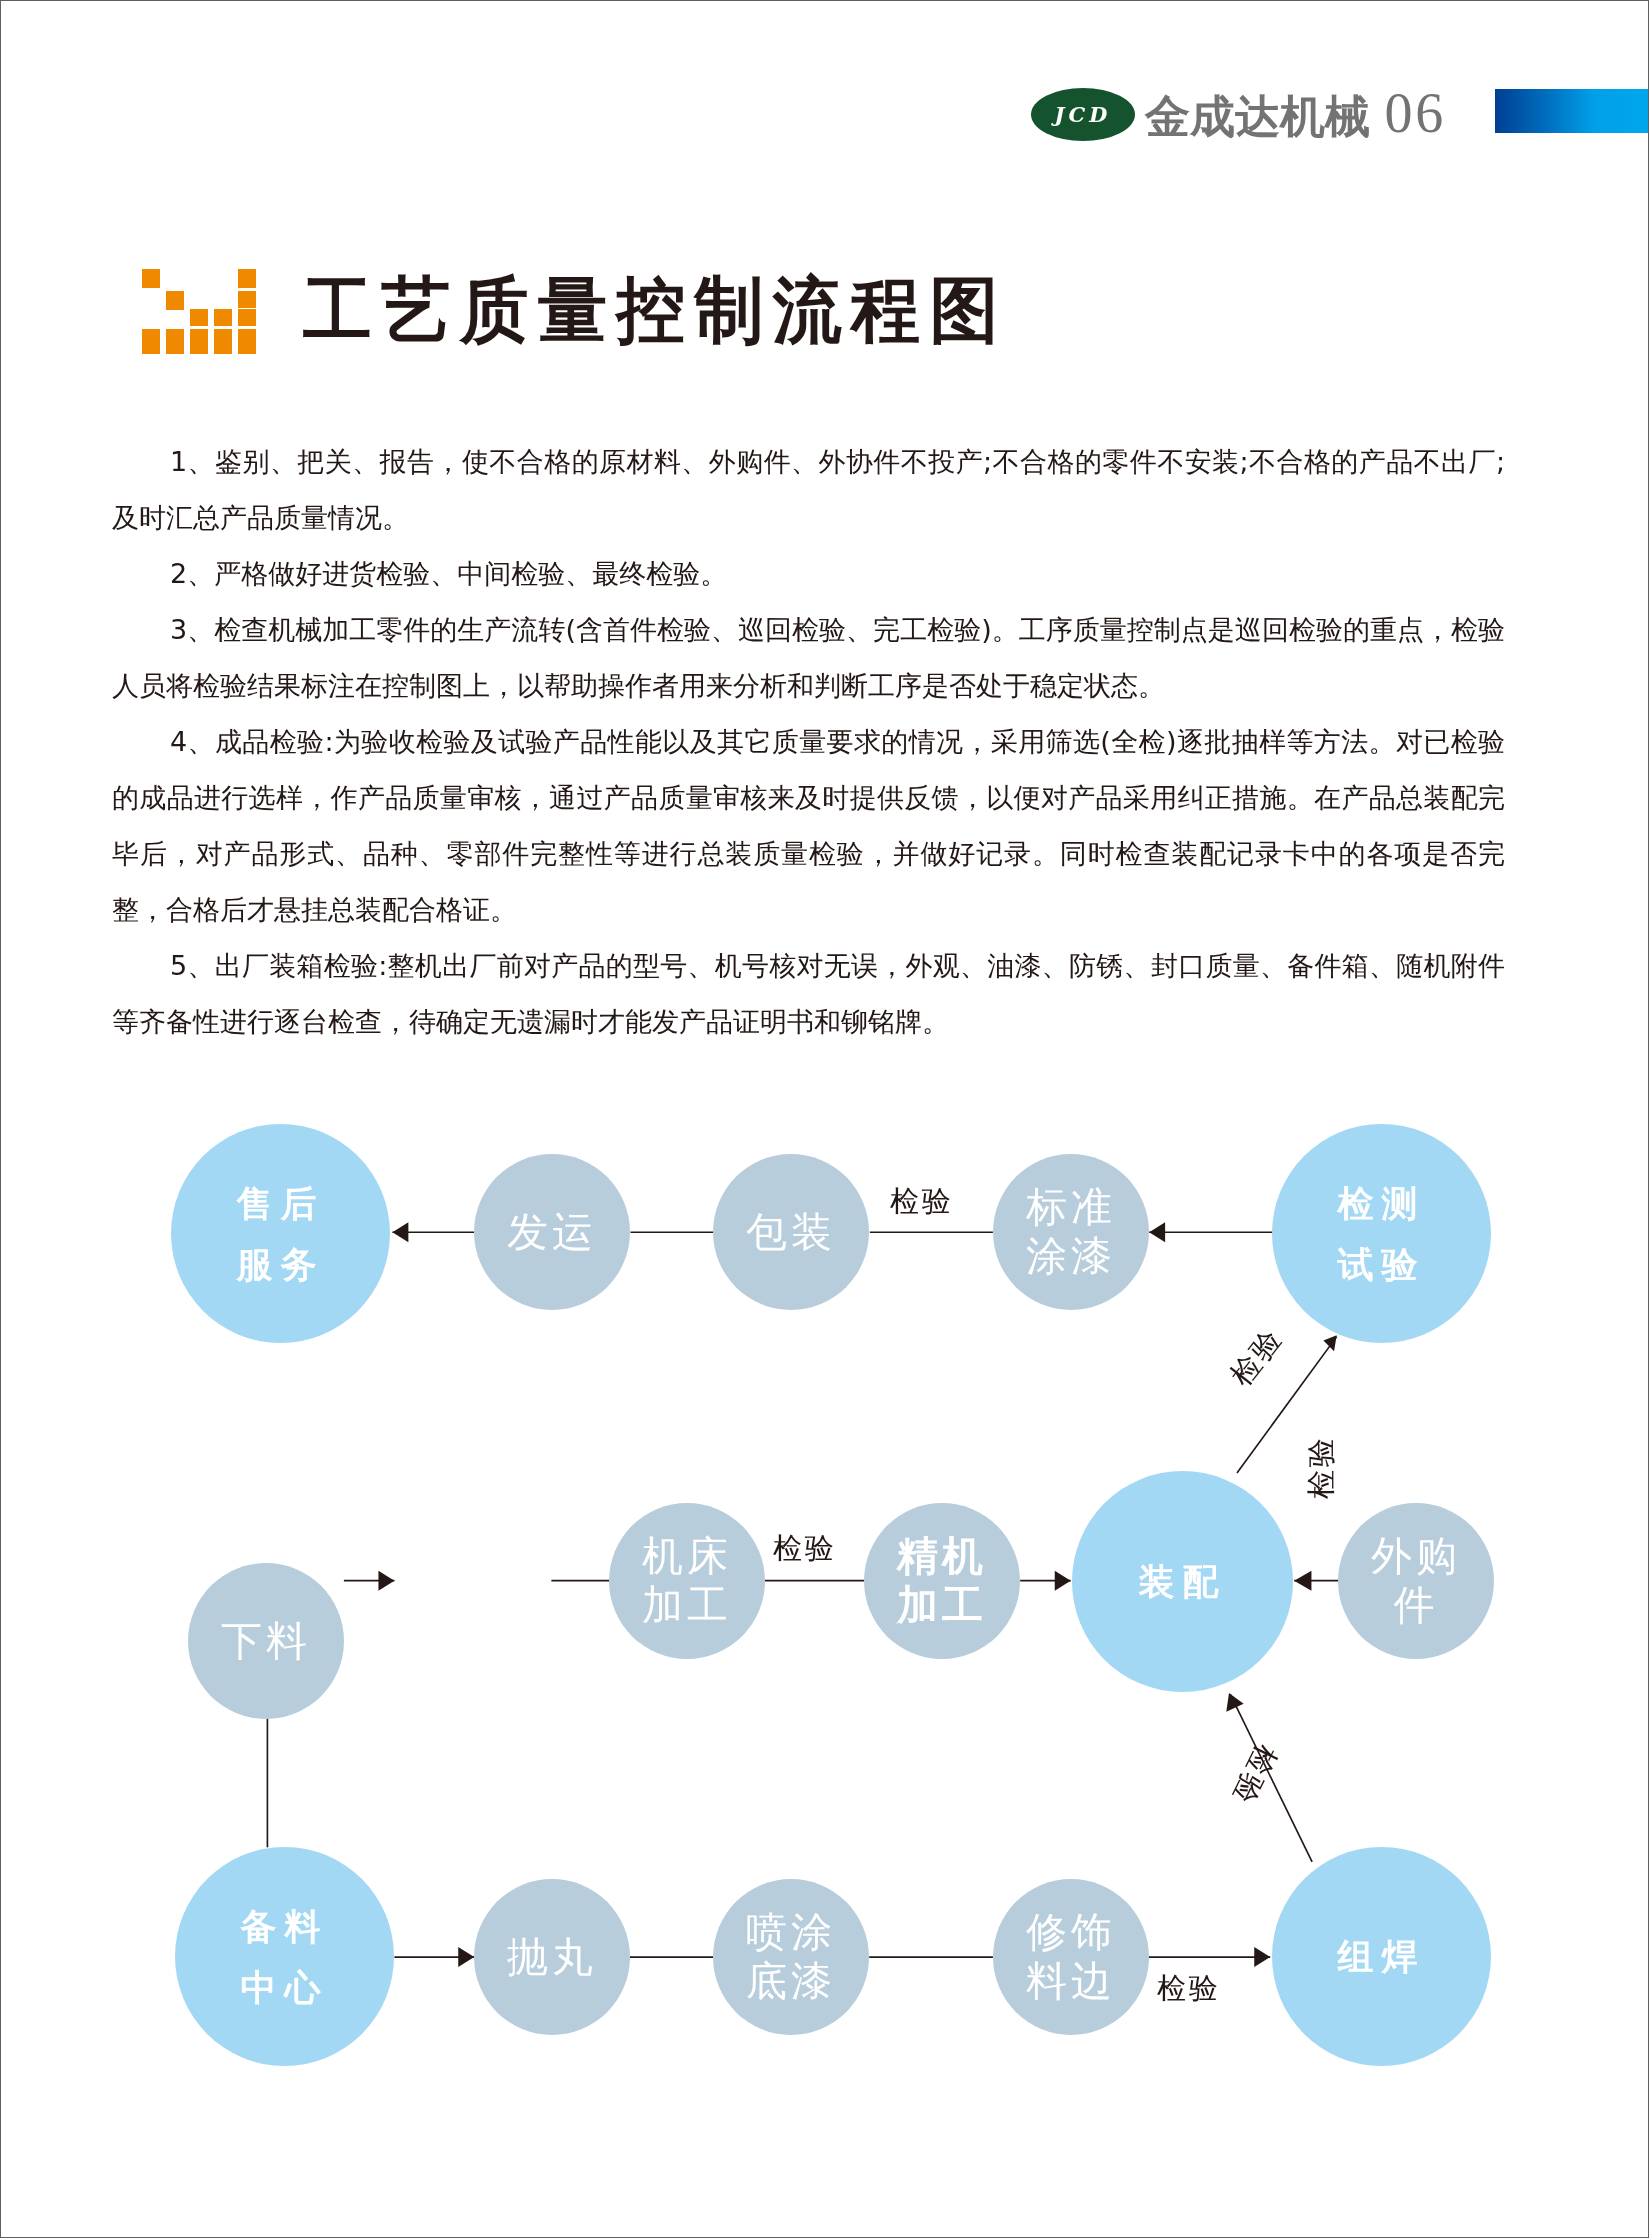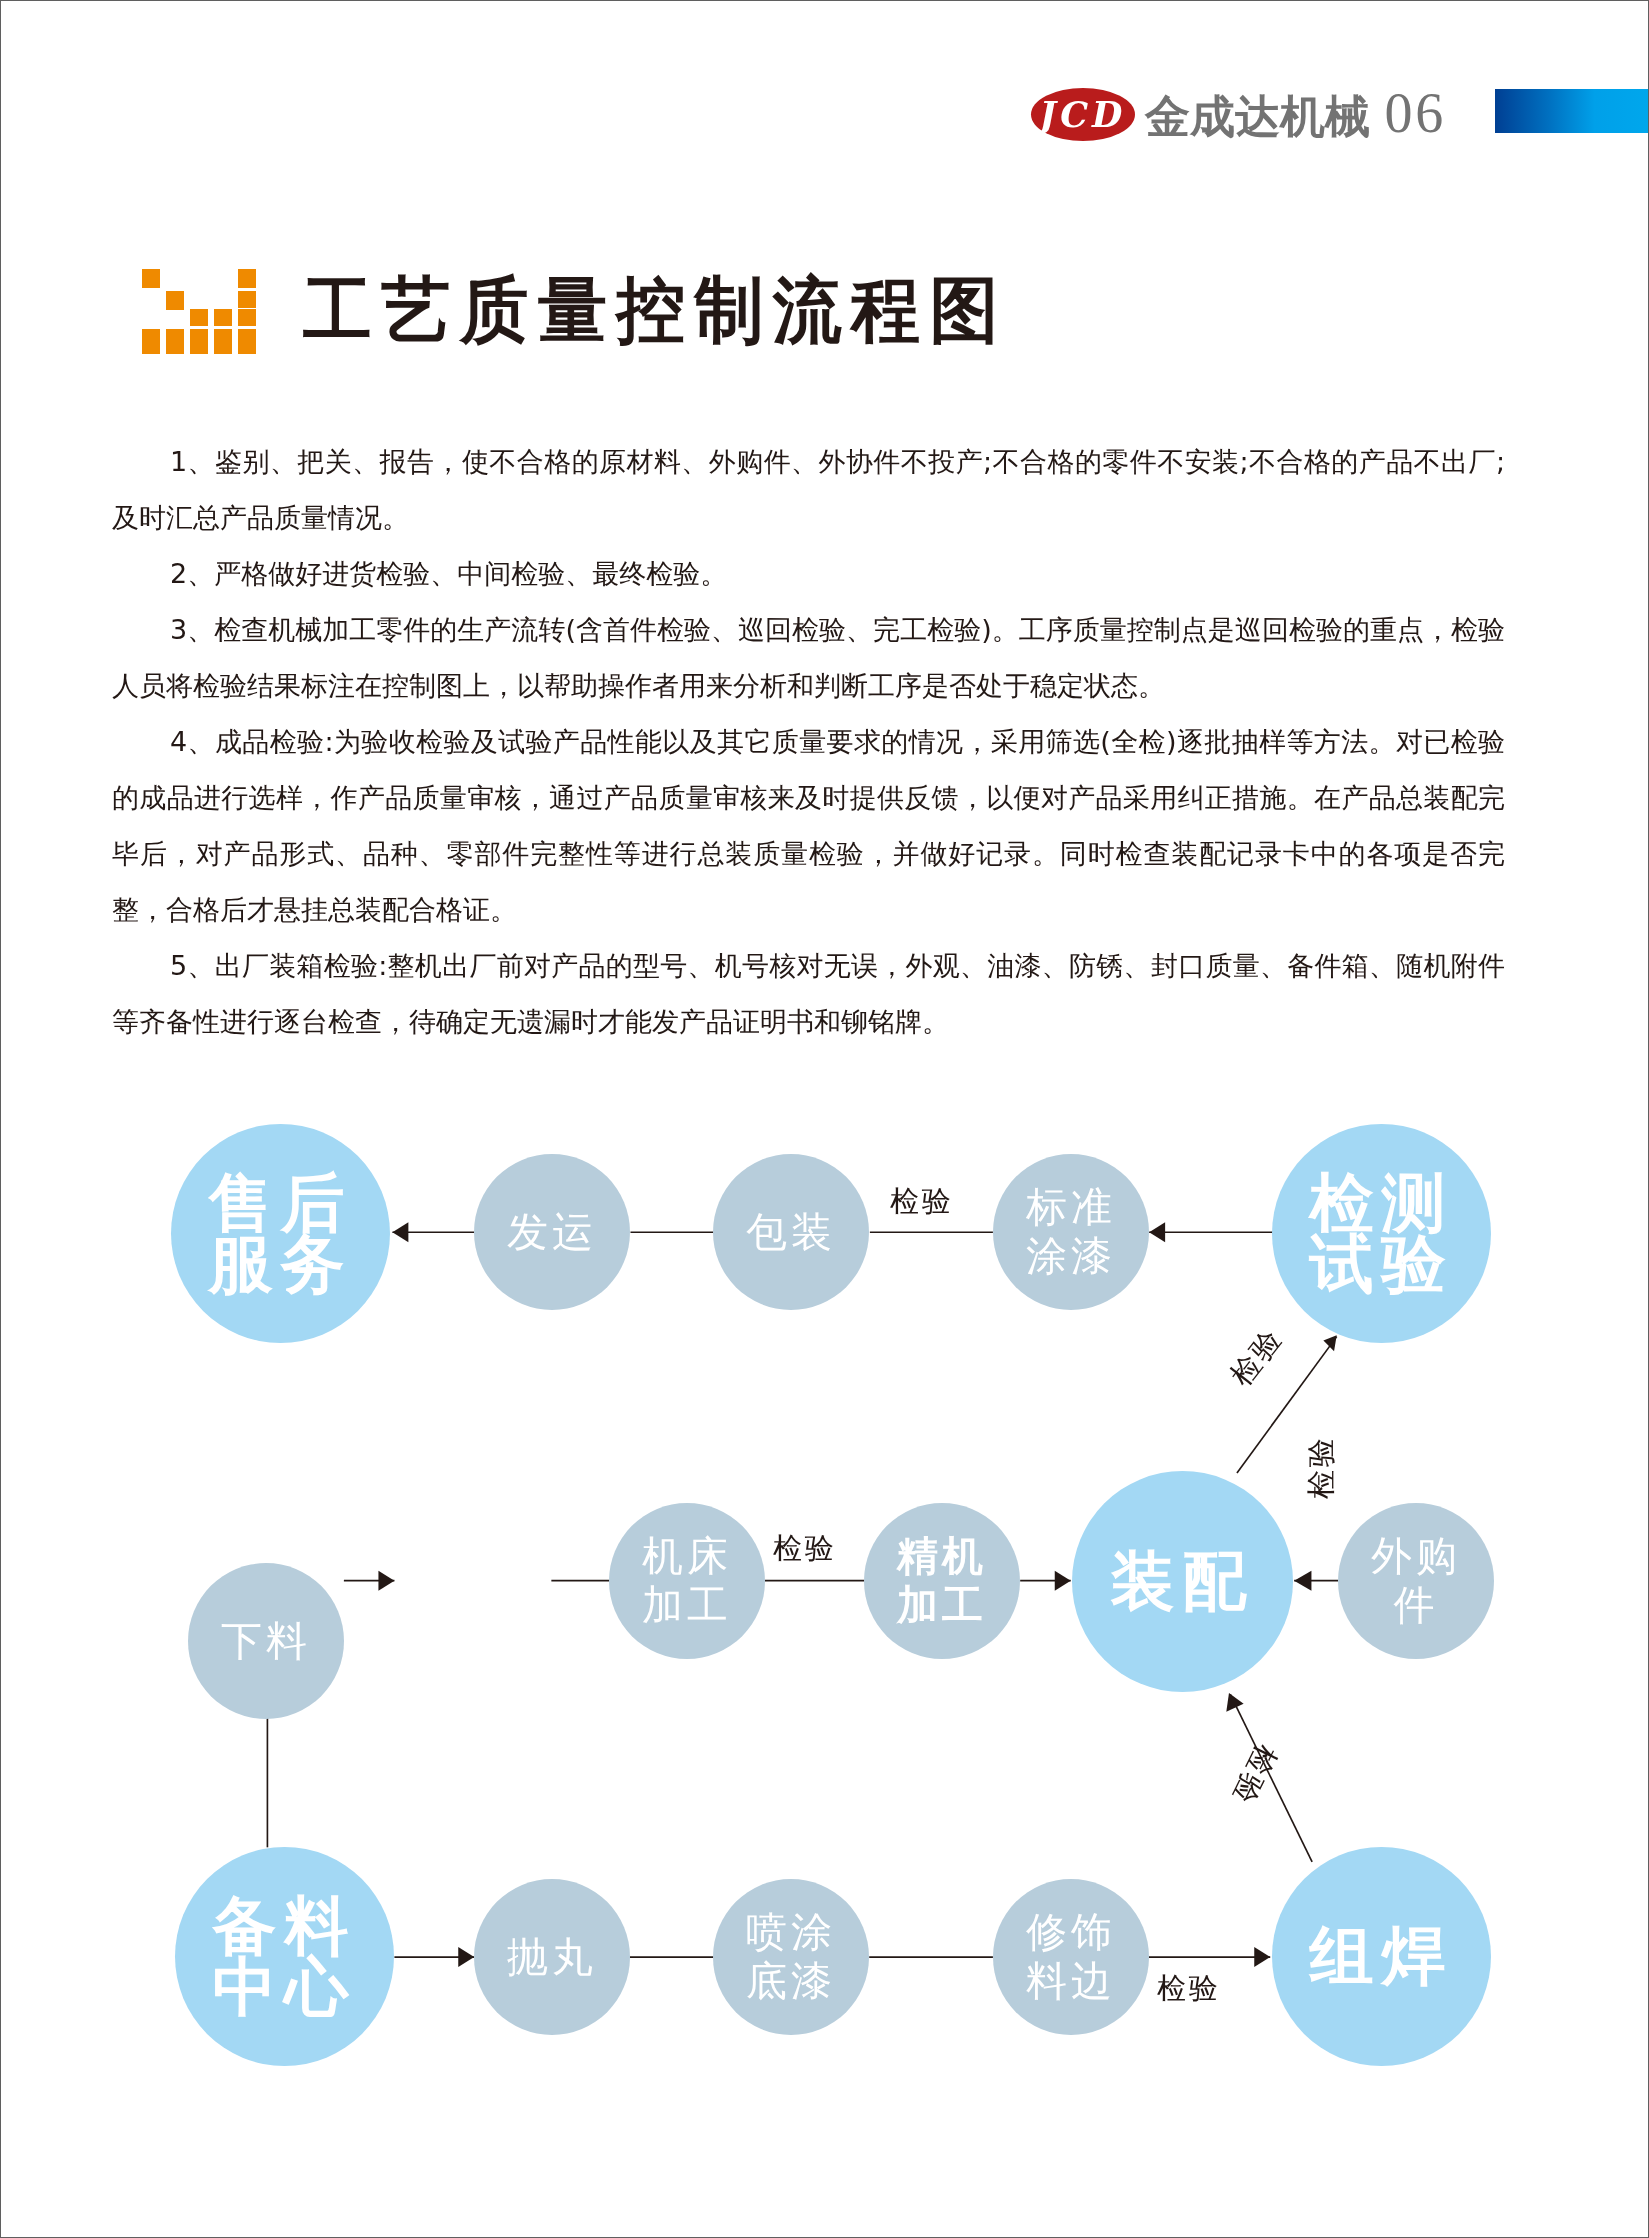--- a/index.html
+++ b/index.html
@@ -2,44 +2,44 @@
 <html style="font-size:10.6px"><head>
 <meta charset="utf-8">
 <style>
   html, body { margin: 0; padding: 0; background: #ffffff; }
   body { width: 1650px; height: 2239px; position: relative; overflow: hidden;
          font-family: "DejaVu Sans", "Liberation Sans", sans-serif; color: #231815; }
   .page-frame { position: absolute; left: 0; top: 0; width: 1647px; height: 2236px;
                 border: 1.3px solid #5f5f5f; }
   
   .brand-logo { position: absolute; left: 1031px; top: 88px; width: 104px; height: 53px;
-                border-radius: 50%; background: #b91c1c; color: #fff; display: flex;
+                border-radius: 50%; background: #14532d; color: #fff; display: flex;
                 align-items: center; justify-content: center; font-family: "DejaVu Serif", serif;
-                font-weight: bold; font-size: 35px; letter-spacing: 4px; font-style: italic; }
+                font-weight: bold; font-size: 21px; letter-spacing: 4px; font-style: italic; }
   .brand-name { position: absolute; left: 1145px; top: 85px; height: 60px; line-height: 57px;
                 font-size: 45px; font-weight: bold; color: #737373; white-space: nowrap; }
   .brand-name .page-no { font-family: "Liberation Serif", serif; font-weight: normal;
                 font-size: 56px; margin-left: 14.6px; letter-spacing: 2.7px; }
   .brand-bar { position: absolute; left: 1495px; top: 89px; width: 153px; height: 44px;
                background: linear-gradient(90deg, #003f93 0%, #0070c0 35%, #00a0e9 65%, #00a7ec 100%); }
   
   .title-icon { position: absolute; left: 142px; top: 269px; width: 114px; height: 86px; }
   .title-icon span { position: absolute; background: #ef8a00; width: 18px; }
   .page-title { position: absolute; left: 303px; top: 267px; height: 86px; line-height: 86px;
                 font-size: 69px; font-weight: bold; letter-spacing: 9.3px; white-space: nowrap;
                 transform: scaleY(1.05); transform-origin: left center; }
   
   .body-text { position: absolute; left: 112px; top: 434px; width: 1393px;
                font-size: 27px; line-height: 56px; text-align: justify; }
   .body-text p { margin: 0; text-indent: 58px; }
   
   .flow { position: absolute; left: 0; top: 0; width: 1650px; height: 2239px; }
   .node { position: absolute; border-radius: 50%; display: flex; align-items: center;
           justify-content: center; text-align: center; color: #ffffff; }
-  .node.major { background: #a3d8f4; font-weight: bold; font-size: 64px; line-height: 61px; letter-spacing: 8px; }
+  .node.major { background: #a3d8f4; font-weight: bold; font-size: 36px; line-height: 61px; letter-spacing: 8px; }
   .node.minor { background: #b7cddb; font-size: 41px; line-height: 49px; letter-spacing: 4px; }
   .node .lbl { display: block; white-space: pre-line; }
   .edge-label { position: absolute; font-size: 29px; white-space: nowrap; color: #231815; letter-spacing: 2.7px; }
   svg.edges { position: absolute; left: 0; top: 0; }
 </style>
 </head>
 <body>
 
 <div class="page-frame"></div>
 

